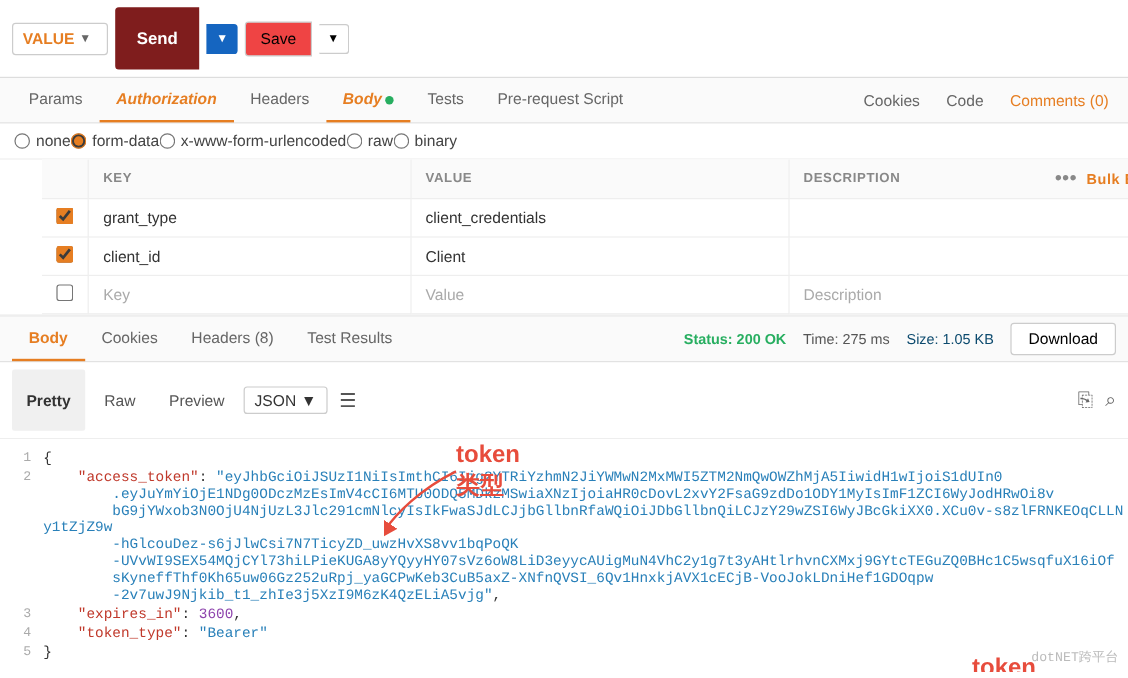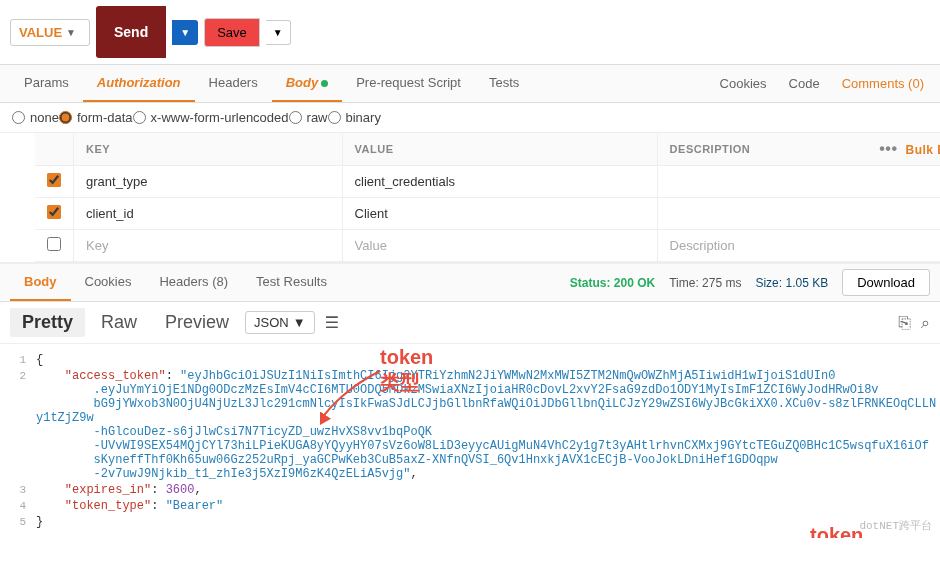--- a/index.html
+++ b/index.html
@@ -217,24 +217,24 @@
     
     .res-body-bar {
       display: flex;
       align-items: center;
       background: #fff;
       border-bottom: 1px solid #eee;
       padding: 6px 10px;
       gap: 4px;
     }
     .fmt-tab {
-      padding: 4px 12px;
+      padding: 18px 12px;
       cursor: pointer;
       color: #555;
-      font-size: 18px;
+      font-size: 13px;
       border-radius: 2px;
     }
     .fmt-tab.active {
       background: #f0f0f0;
       font-weight: 600;
       color: #333;
     }
     .json-select {
       display: flex;
       align-items: center;
@@ -320,22 +320,22 @@
     <button class="save-dropdown">▼</button>
   </div>
 
   <div class="req-tabs">
     <div class="req-tab">Params</div>
     <div class="req-tab active">Authorization</div>
     <div class="req-tab">Headers</div>
     <div class="req-tab active">
       <span>Body</span><span class="dot"></span>
     </div>
+    <div class="req-tab">Tests</div>
     <div class="req-tab">Pre-request Script</div>
-    <div class="req-tab">Tests</div>
     <div class="req-tab-right">
       <span>Cookies</span>
       <span>Code</span>
       <span class="comments">Comments (0)</span>
     </div>
   </div>
 
   <div class="body-options">
     <label class="radio-opt">
       <input type="radio" name="bodytype" style=""> 

